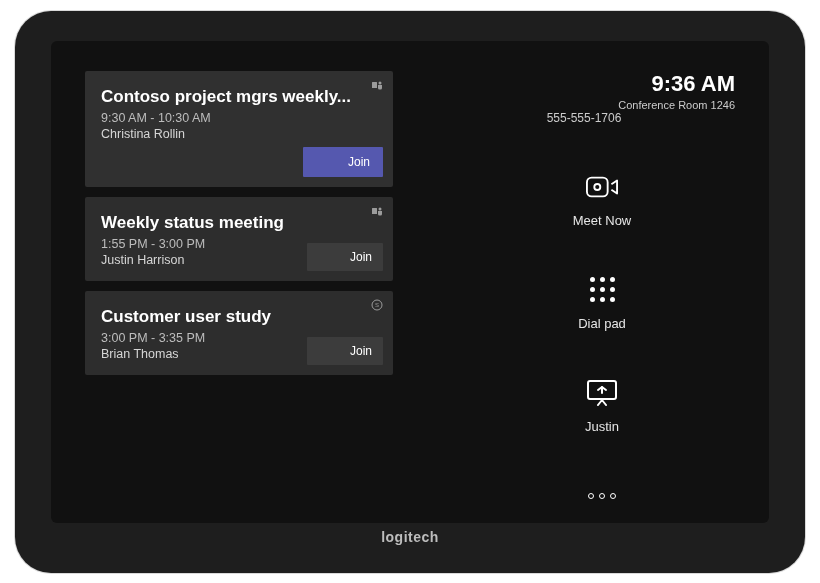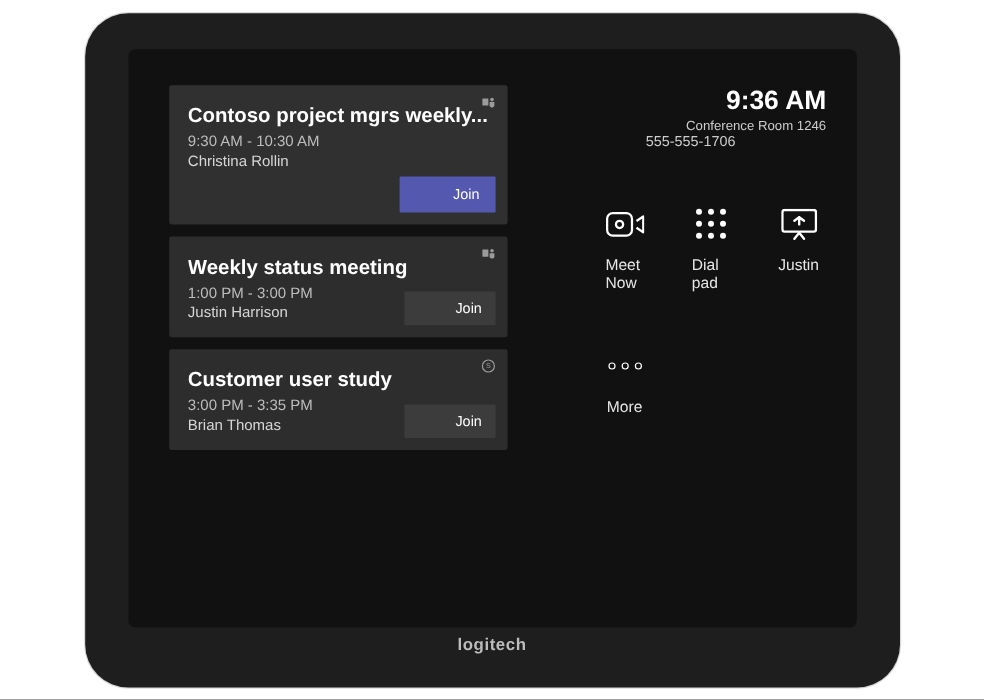--- a/index.html
+++ b/index.html
@@ -6,21 +6,21 @@
   body {
     background: #fff;
     display: flex;
     justify-content: center;
     align-items: center;
     width: 820px;
     height: 583px;
     font-family: "Segoe UI", "Helvetica Neue", Arial, sans-serif;
   }
   .device {
-    width: 679px;
+    width: 790px;
     height: 562px;
     background: #1e1e1e;
     border-radius: 36px;
     padding: 30px 36px 28px 36px;
     box-shadow: 0 0 0 1px rgba(0,0,0,.15);
     position: relative;
     display: flex;
     flex-direction: column;
   }
   .screen {
@@ -113,21 +113,21 @@
     color: #ccc;
     margin-top: 2px;
   }
   .phone {
     font-size: 12px;
     color: #ccc;
     text-align: center;
   }
   .actions {
     display: grid;
-    grid-template-columns: 1fr 1fr 1fr;
+    grid-template-columns: 1fr;
     column-gap: 40px;
     row-gap: 46px;
     padding-left: 42px;
     padding-right: 6px;
   }
   .action {
     display: flex;
     flex-direction: column;
     align-items: center;
     gap: 10px;
@@ -201,21 +201,21 @@
 
       <div class="card">
         <span class="card-icon">
           <svg width="12" height="12" viewBox="0 0 24 24" fill="none">
               <rect x="2" y="6" width="10" height="12" rx="1" fill="#9b9b9b"></rect>
               <circle cx="18" cy="8" r="3" fill="#9b9b9b"></circle>
               <path d="M14 12h8v6a3 3 0 0 1-3 3h-2a3 3 0 0 1-3-3v-6z" fill="#9b9b9b"></path>
             </svg>
         </span>
         <div class="card-title">Weekly status meeting</div>
-        <div class="card-time">1:00 PM - 3:00 PM</div>
+        <div class="card-time">1:55 PM - 3:00 PM</div>
         <div class="card-organizer">Justin Harrison</div>
         <button class="join-btn">Join</button>
       </div>
 
       <div class="card">
         <span class="card-icon">
           <svg width="12" height="12" viewBox="0 0 24 24" fill="none">
               <circle cx="12" cy="12" r="10" stroke="#9b9b9b" stroke-width="2"></circle>
               <text x="12" y="16" text-anchor="middle" fill="#9b9b9b" font-size="12" font-family="Arial">S</text>
             </svg>

